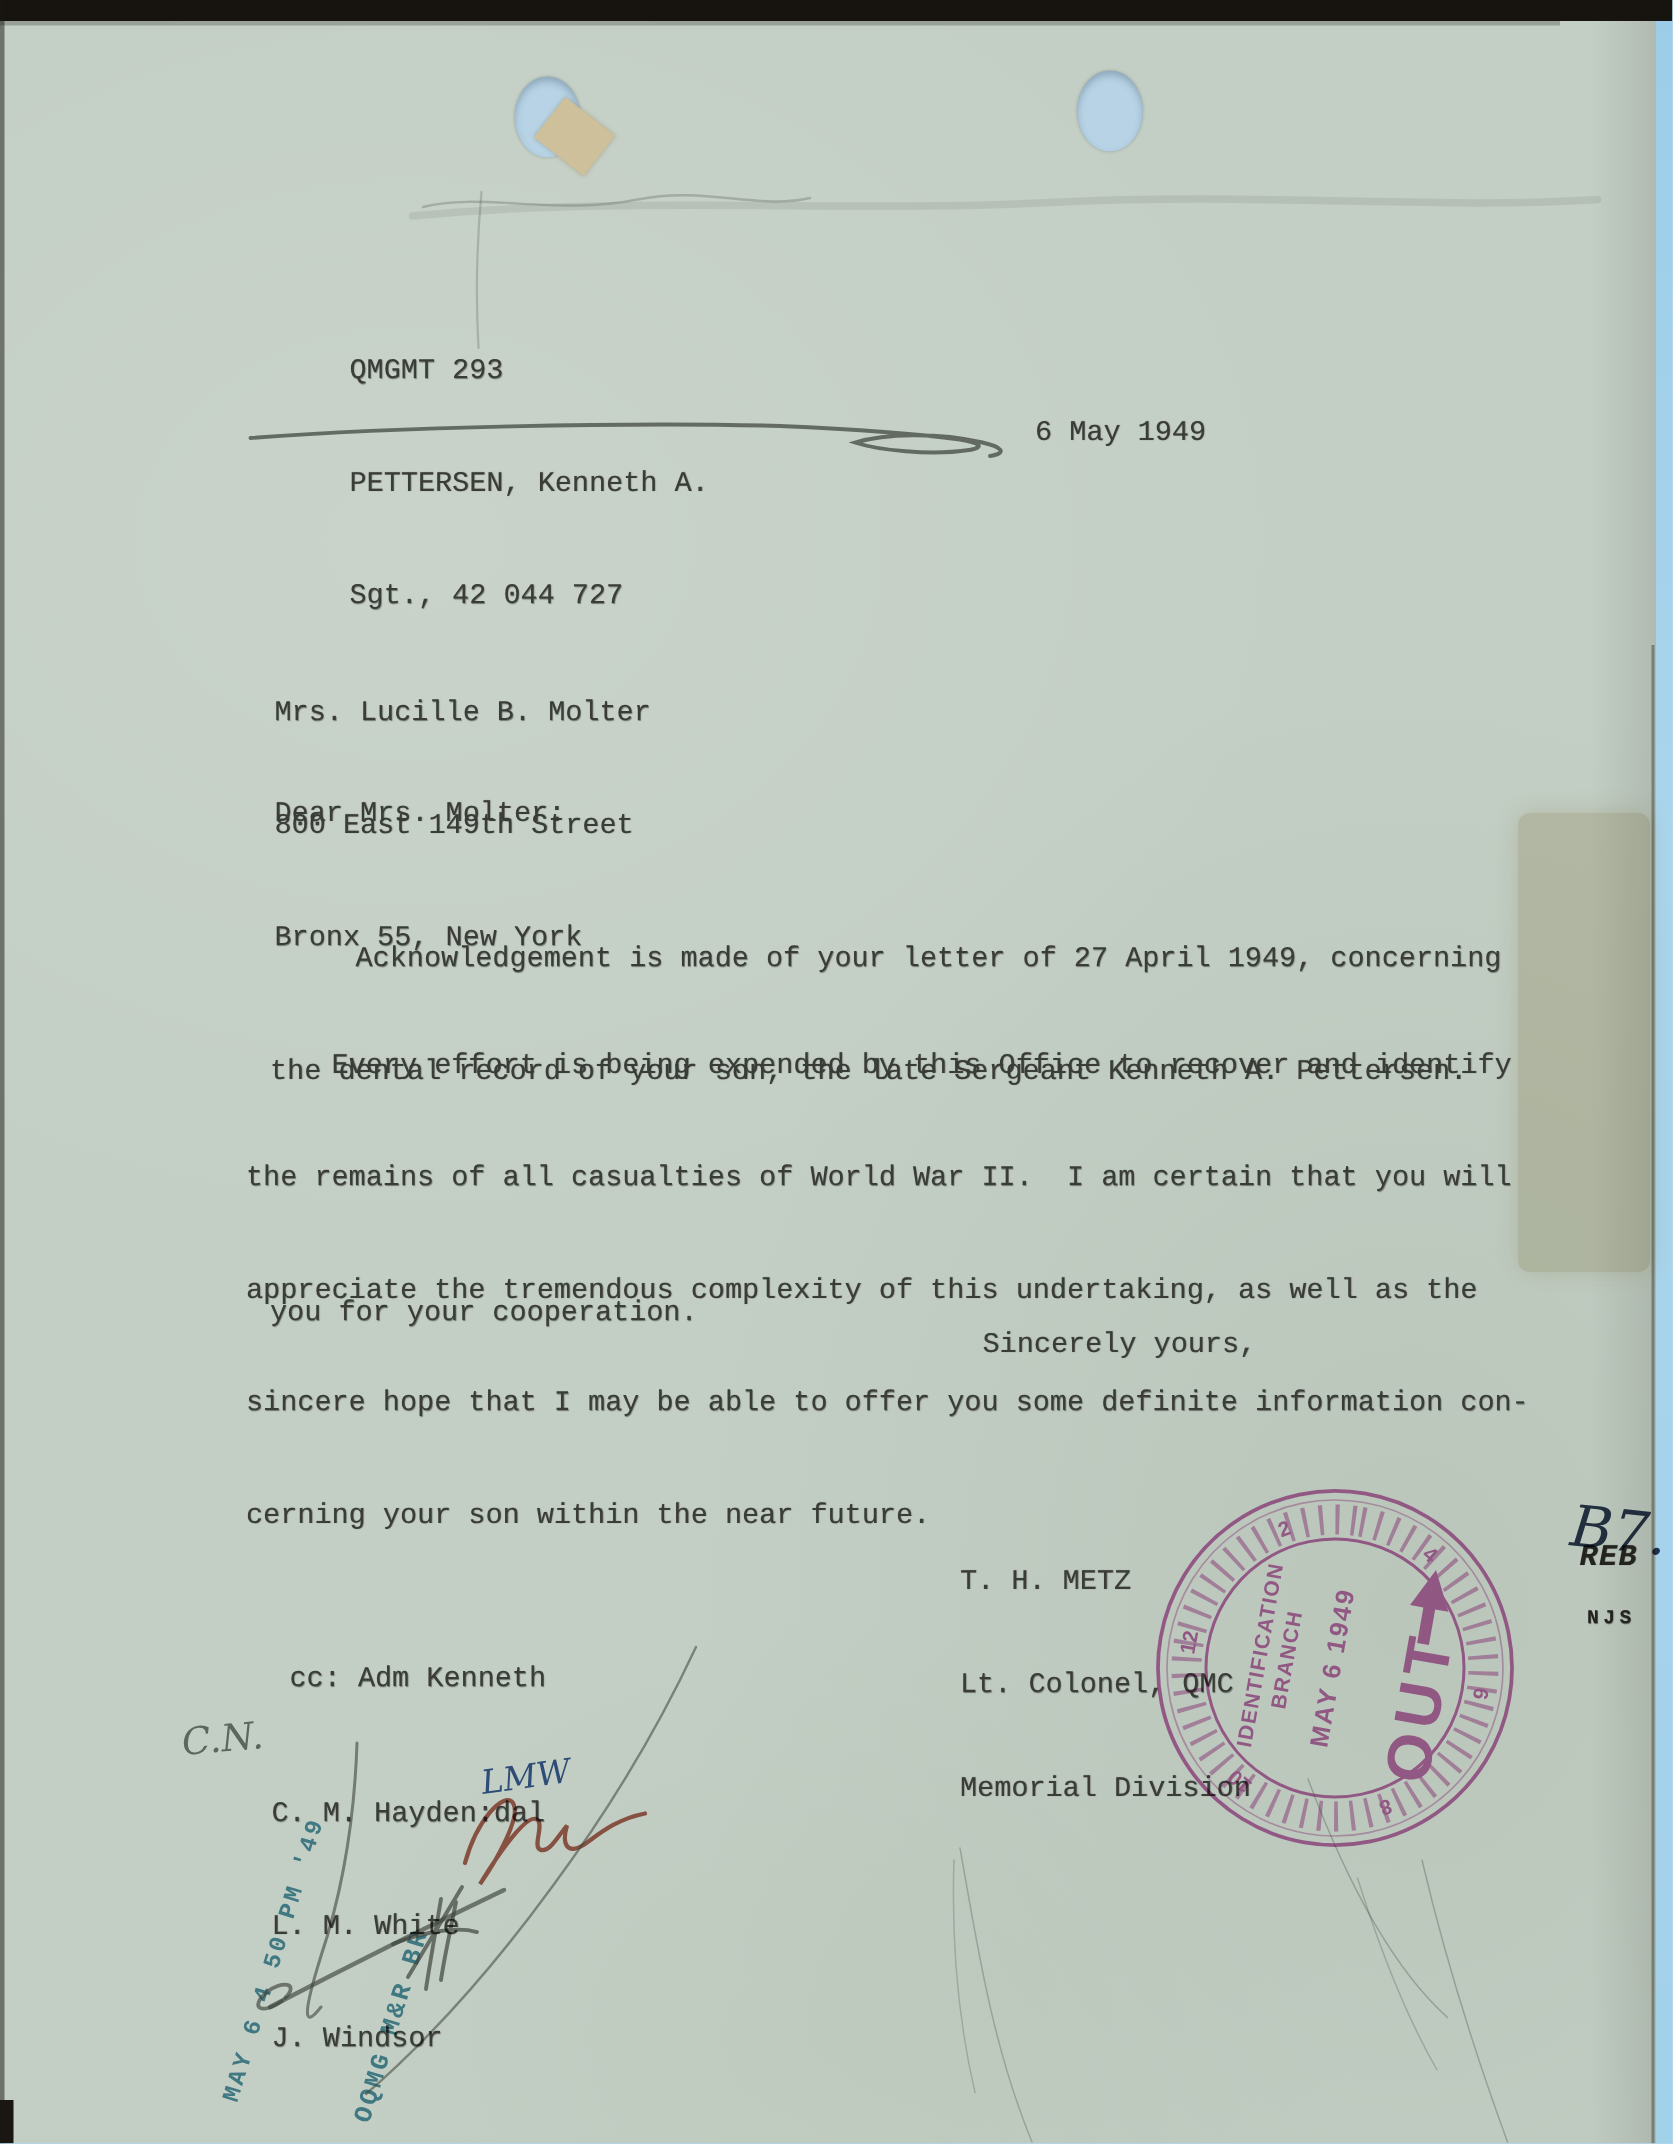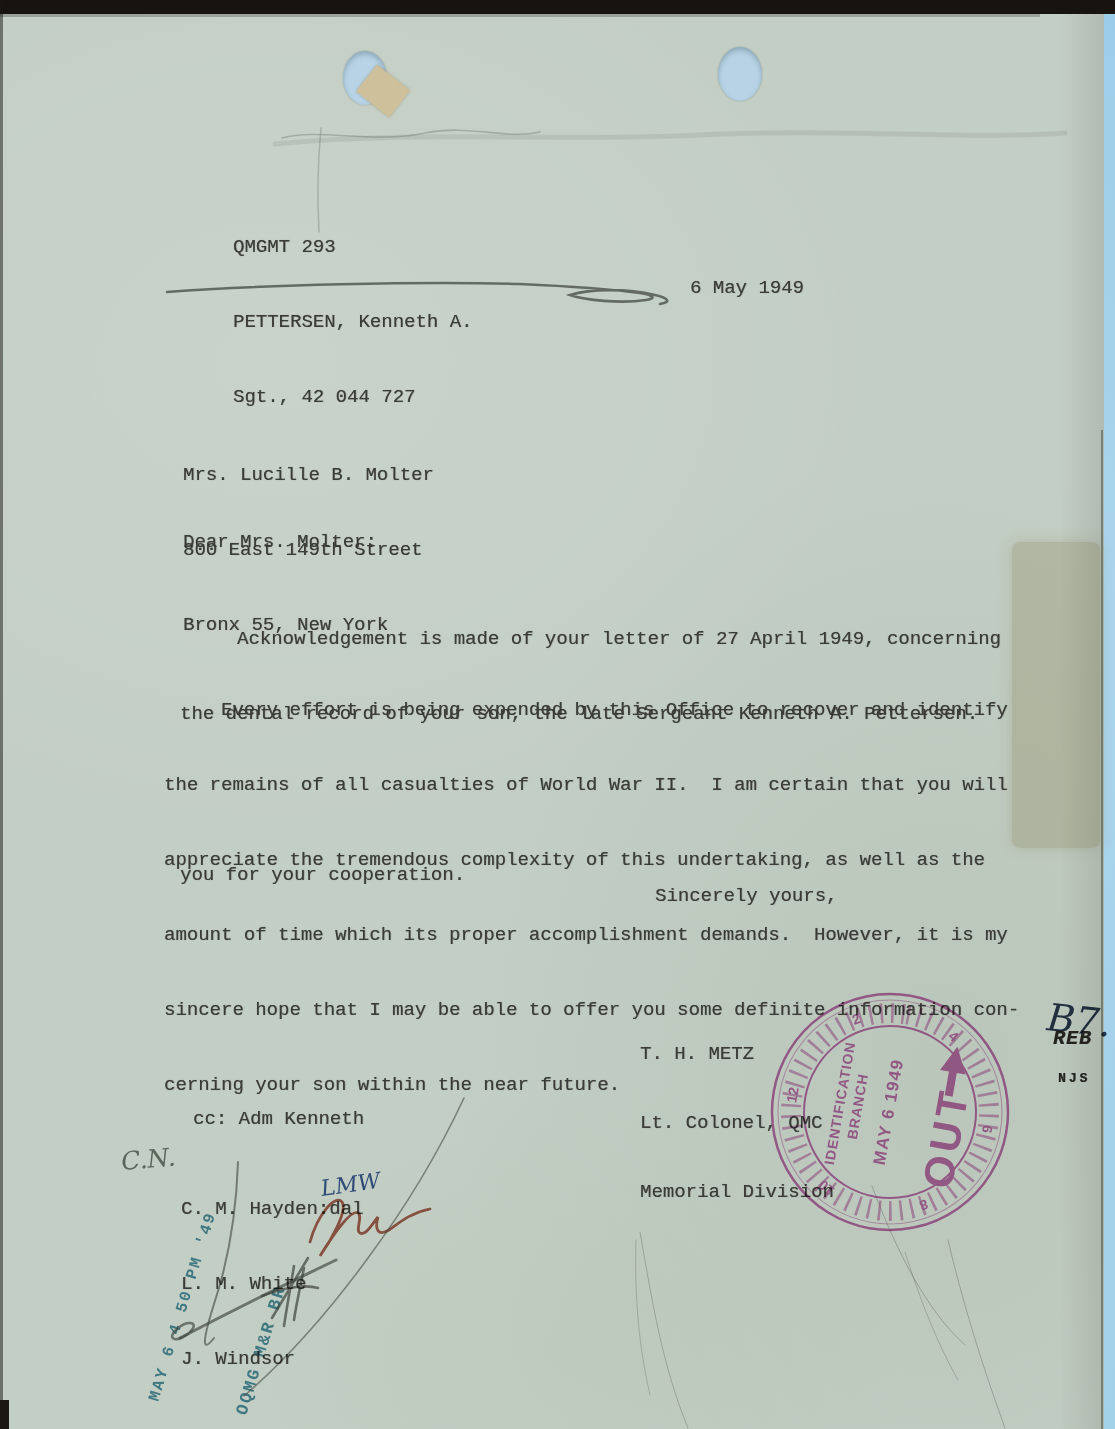--- a/index.html
+++ b/index.html
@@ -93,21 +93,20 @@
 
   <div class="typed para1">
     <div class="ln">     Acknowledgement is made of your letter of 27 April 1949, concerning</div>
     <div class="ln">the dental record of your son, the late Sergeant Kenneth A. Pettersen.</div>
   </div>
 
   <div class="typed para2">
     <div class="ln">     Every effort is being expended by this Office to recover and identify</div>
     <div class="ln">the remains of all casualties of World War II.  I am certain that you will</div>
     <div class="ln">appreciate the tremendous complexity of this undertaking, as well as the</div>
-    <div class="ln">amount of time which its proper accomplishment demands.  However, it is my</div>
     <div class="ln">sincere hope that I may be able to offer you some definite information con-</div>
     <div class="ln">cerning your son within the near future.</div>
   </div>
 
   <div class="typed para3">
     <div class="ln">you for your cooperation.</div>
   </div>
 
   <div class="typed closing">Sincerely yours,</div>
 

